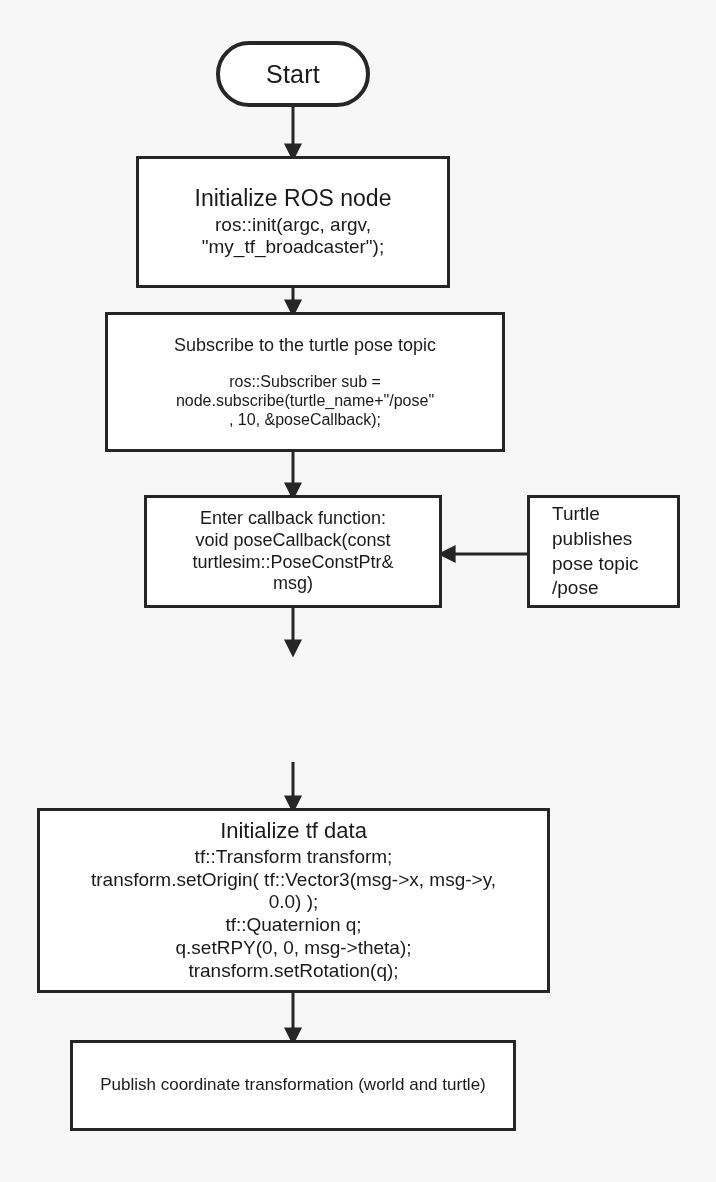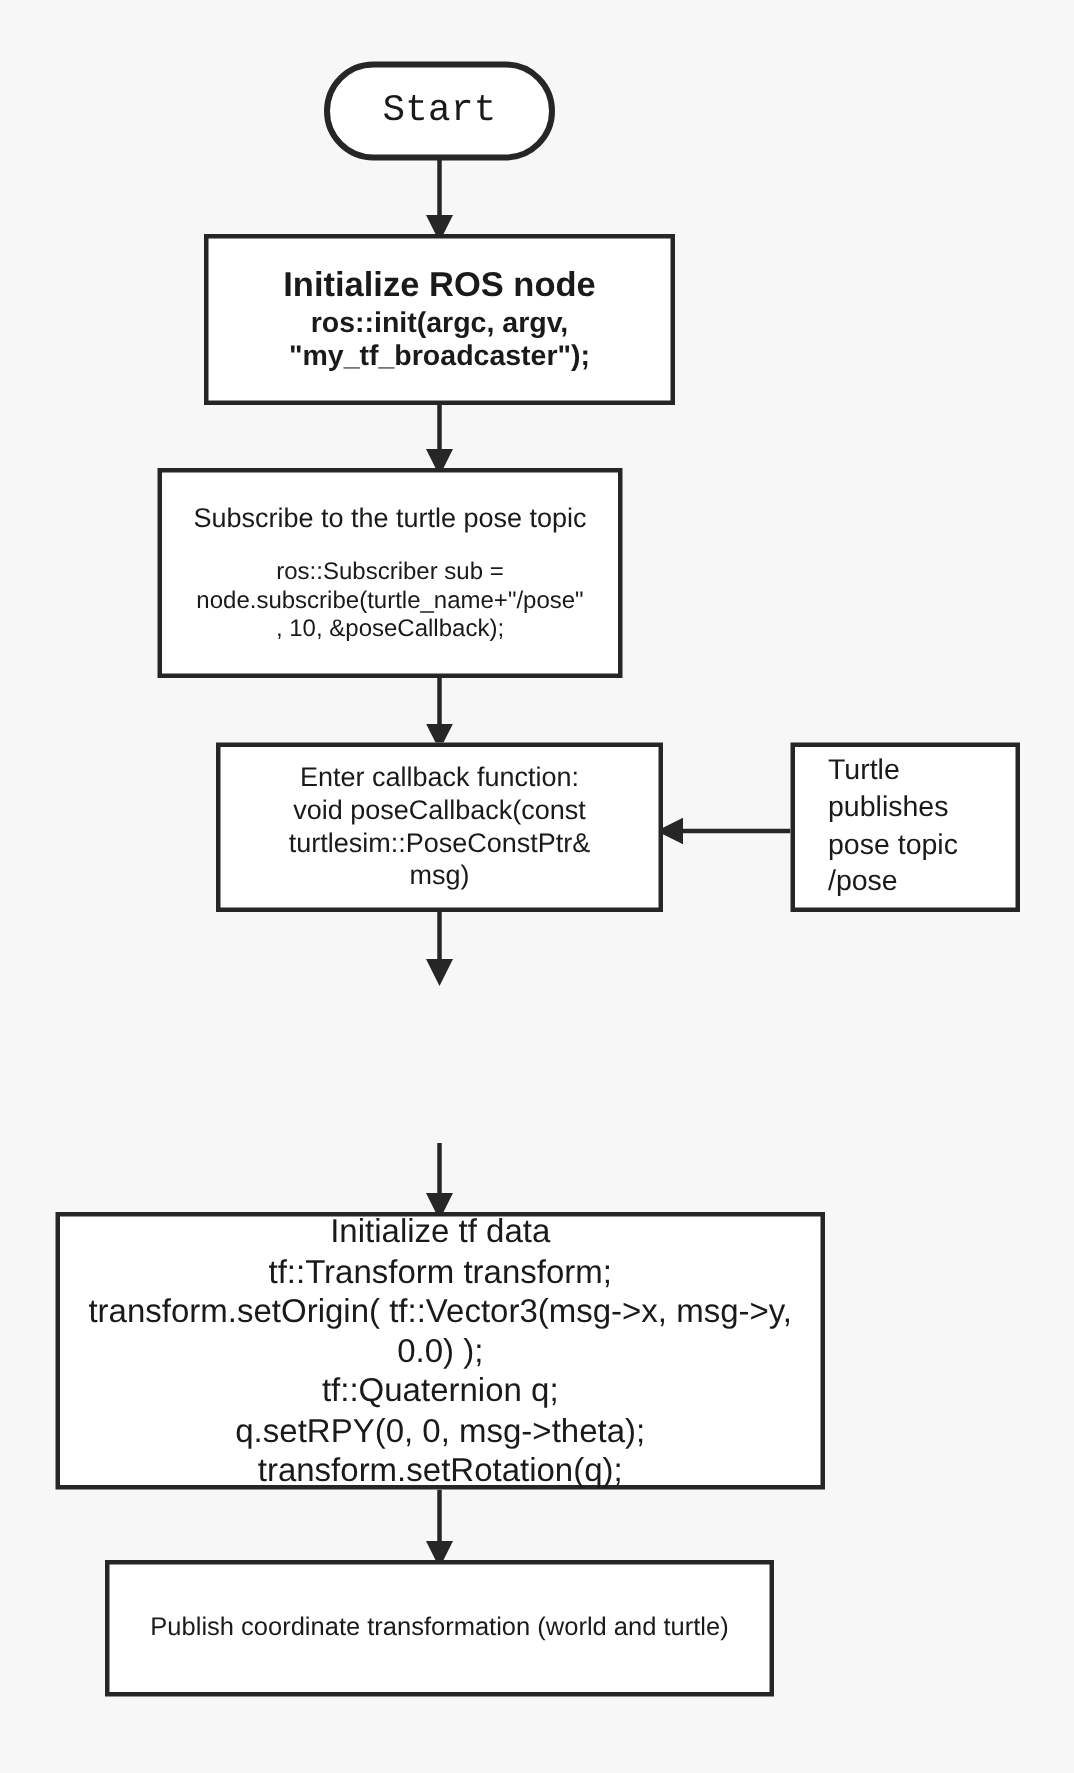--- a/index.html
+++ b/index.html
@@ -83,21 +83,21 @@
   }
   #node-broadcaster .title,
   #node-broadcaster .body {
     font-size: 18px;
   }
   #node-tfdata .title {
     font-size: 22px;
     margin-bottom: 1px;
   }
   #node-tfdata .body {
-    font-size: 22px;
+    font-size: 19px;
   }
   #node-publish .title {
     font-size: 17px;
   }
   #node-publish .body {
     font-size: 19px;
   }
   #node-turtle-pub {
     align-items: flex-start;
     justify-content: center;
@@ -145,31 +145,31 @@
 
     <g>
       <line x1="293" y1="993" x2="293" y2="1031" stroke="#262626" stroke-width="3" marker-end="url(#arrow-down)"></line>
     </g>
 
     <g>
       <line x1="527" y1="554" x2="452" y2="554" stroke="#262626" stroke-width="3" marker-end="url(#arrow-down)"></line>
     </g>
   </svg>
 
-  <div class="node terminator" id="node-start" style="left:216px; top:41px; width:154px; height:66px;font-family:Liberation Mono, monospace;">
+  <div class="node terminator" id="node-start" style="left:216px; top:41px; width:154px; height:66px;">
     <span class="title">Start</span>
   </div>
 
-  <div class="node" id="node-init" style="left:136px; top:156px; width:314px; height:114px;font-weight:bold;">
+  <div class="node" id="node-init" style="left:136px; top:156px; width:314px; height:132px;">
     <span class="title">Initialize ROS node</span>
     <span class="body">ros::init(argc, argv,
 "my_tf_broadcaster");</span>
   </div>
 
-  <div class="node" id="node-subscribe" style="left:105px; top:312px; width:310px; height:140px;">
+  <div class="node" id="node-subscribe" style="left:105px; top:312px; width:400px; height:140px;">
     <span class="title">Subscribe to the turtle pose topic</span>
     <span class="body">ros::Subscriber sub =
 node.subscribe(turtle_name+"/pose"
 , 10, &amp;poseCallback);</span>
   </div>
 
   <div class="node" id="node-callback" style="left:144px; top:495px; width:298px; height:113px;">
     <span class="title">Enter callback function:</span>
     <span class="body">void poseCallback(const
 turtlesim::PoseConstPtr&amp;

